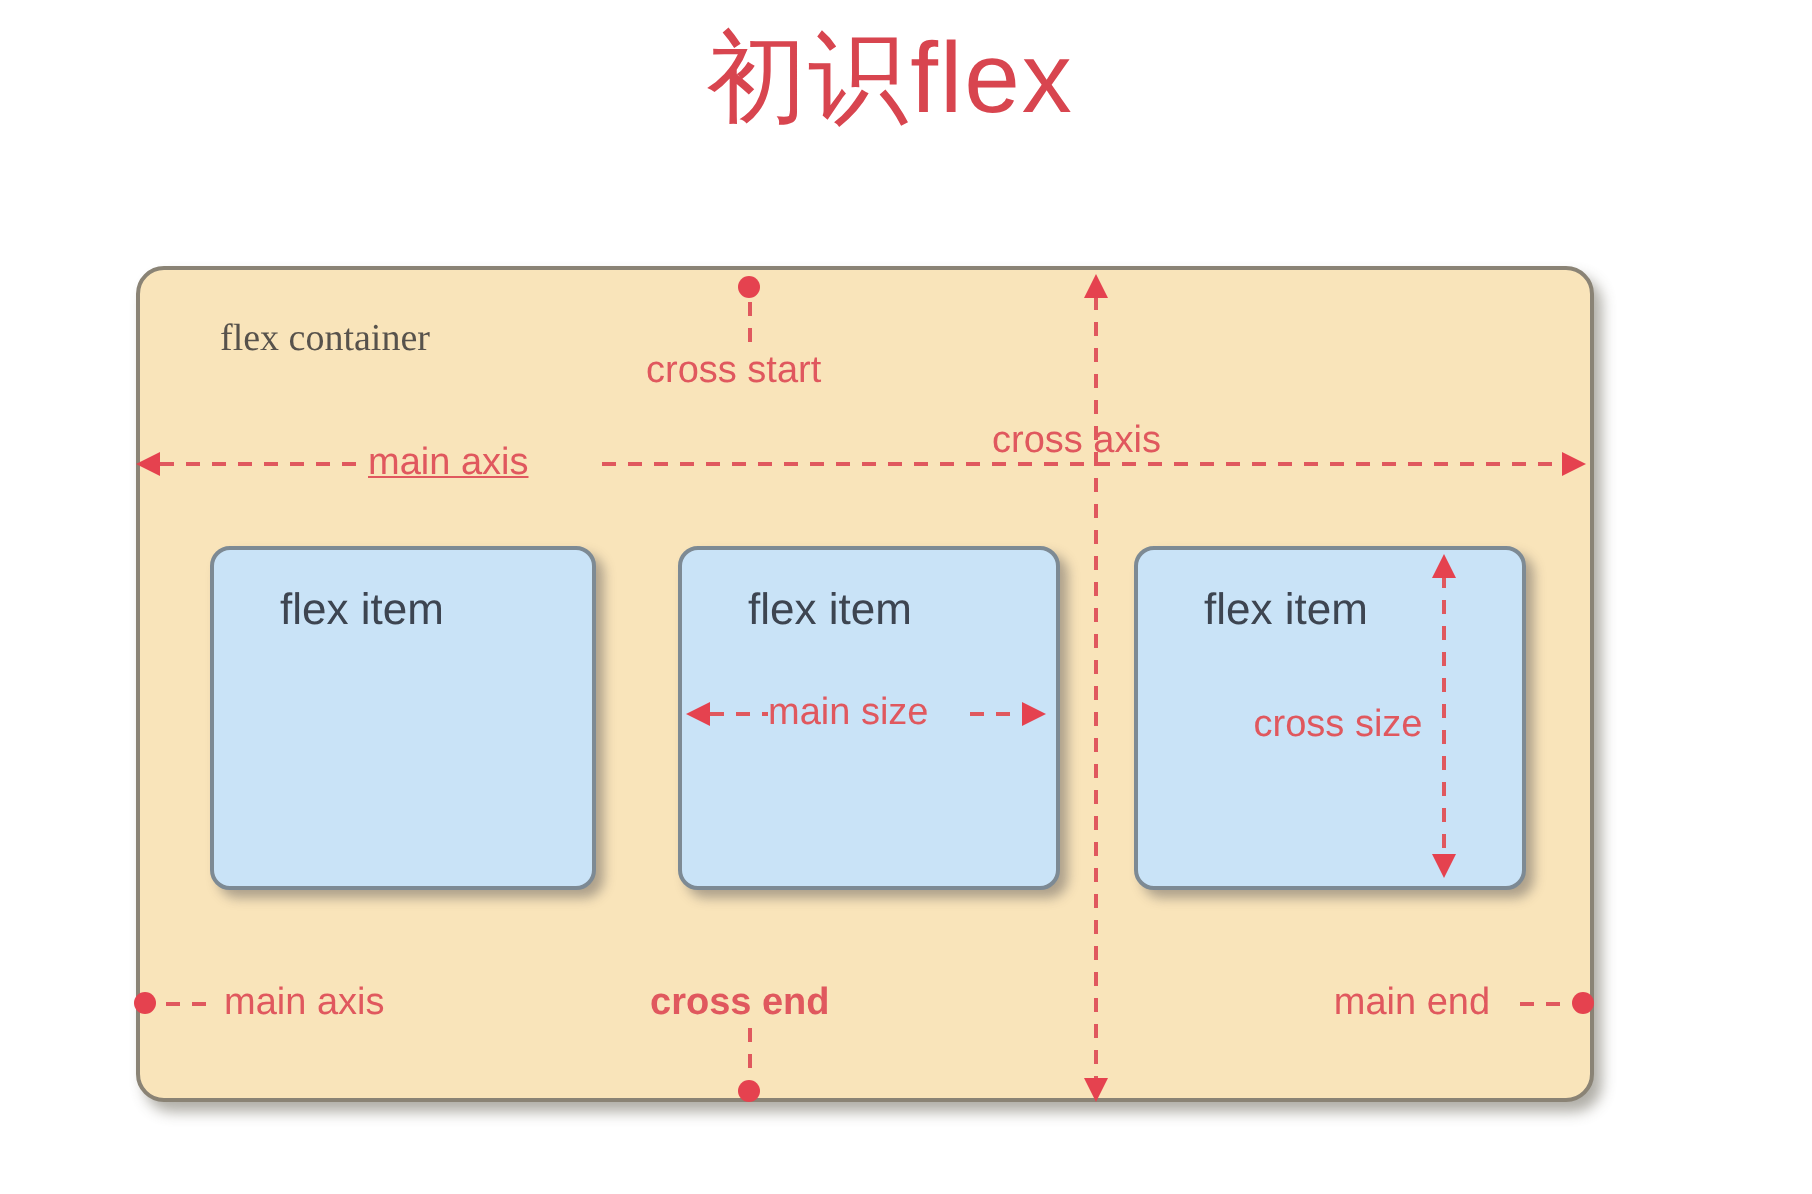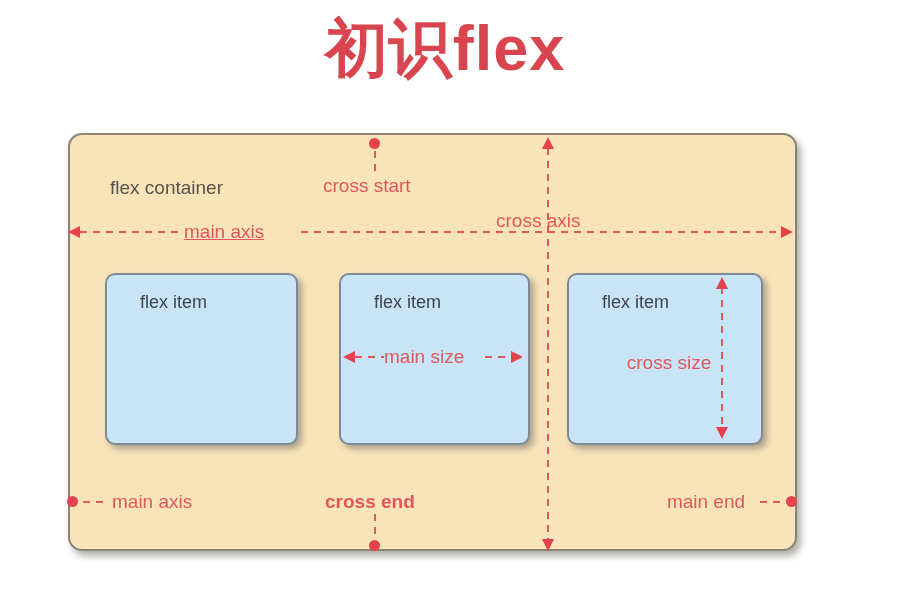--- a/index.html
+++ b/index.html
@@ -12,48 +12,48 @@
     --item-border:#7d8a94;
     --container-text:#57524c;
     --item-text:#3d4551;
   }
   html,body{margin:0;padding:0;background:#ffffff;}
   body{font-family:"Liberation Sans", sans-serif;}
   .stage{position:relative;width:906px;height:597px;background:#ffffff;overflow:hidden;}
 
   .page-title{
     position:absolute;left:0;top:6px;width:890px;text-align:center;
-    font-size:63px;font-weight:700;color:var(--title-red);letter-spacing:1px;
+    font-size:50px;font-weight:400;color:var(--title-red);letter-spacing:1px;
   }
 
   .flex-container-box{
     position:absolute;left:68px;top:133px;width:725px;height:414px;
     background:var(--container-fill);
     border:2px solid var(--container-border);
     border-radius:14px;
     box-shadow:4px 5px 7px rgba(80,75,60,0.45);
   }
   .flex-container-label{
-    position:absolute;left:110px;top:177px;
-    font-size:18px;color:var(--container-text);white-space:nowrap;
+    position:absolute;left:110px;top:159px;
+    font-size:18px;color:var(--container-text);white-space:nowrap;font-family:Liberation Serif, serif;
   }
 
   .flex-item-box{
     position:absolute;top:273px;height:168px;
     background:var(--item-fill);
     border:2px solid var(--item-border);
     border-radius:10px;
     box-shadow:4px 4px 6px rgba(60,60,70,0.40);
   }
   .item1{left:105px;width:189px;}
   .item2{left:339px;width:187px;}
   .item3{left:567px;width:192px;}
   .flex-item-label{
     position:absolute;left:33px;top:17px;
-    font-size:18px;color:var(--item-text);white-space:nowrap;
+    font-size:22px;color:var(--item-text);white-space:nowrap;
   }
 
   .ann{position:absolute;font-size:19px;color:var(--red);white-space:nowrap;}
   .center{text-align:left;}
   .right{text-align:center;}
 
   .h-dash{position:absolute;height:2px;
     background:repeating-linear-gradient(90deg,var(--red) 0 7px,transparent 7px 13px);}
   .v-dash{position:absolute;width:2px;
     background:repeating-linear-gradient(180deg,var(--red) 0 7px,transparent 7px 13px);}

